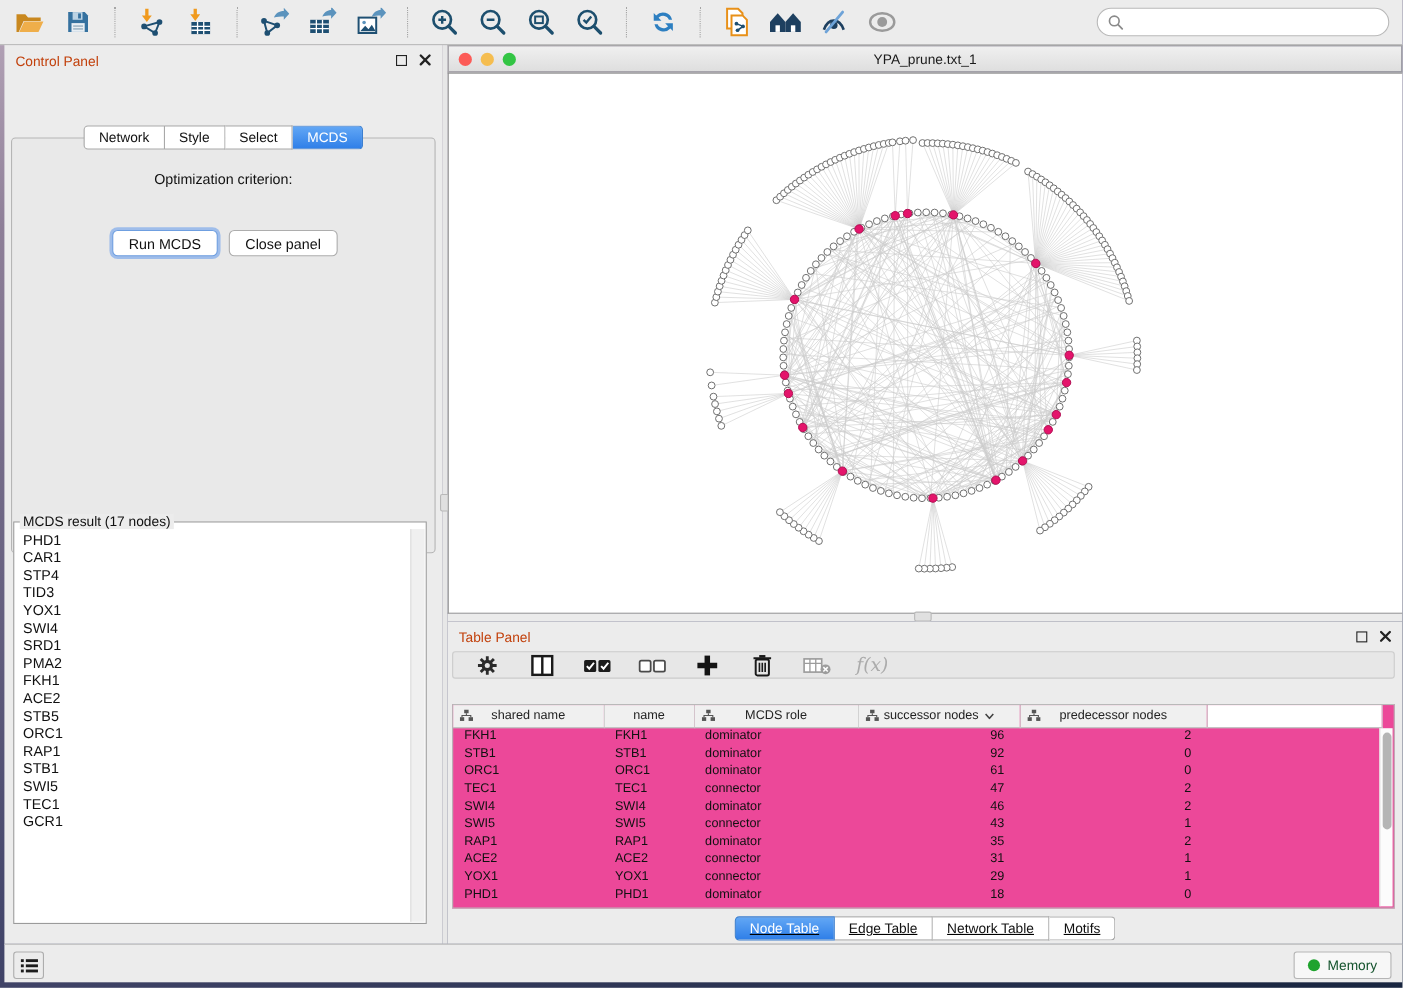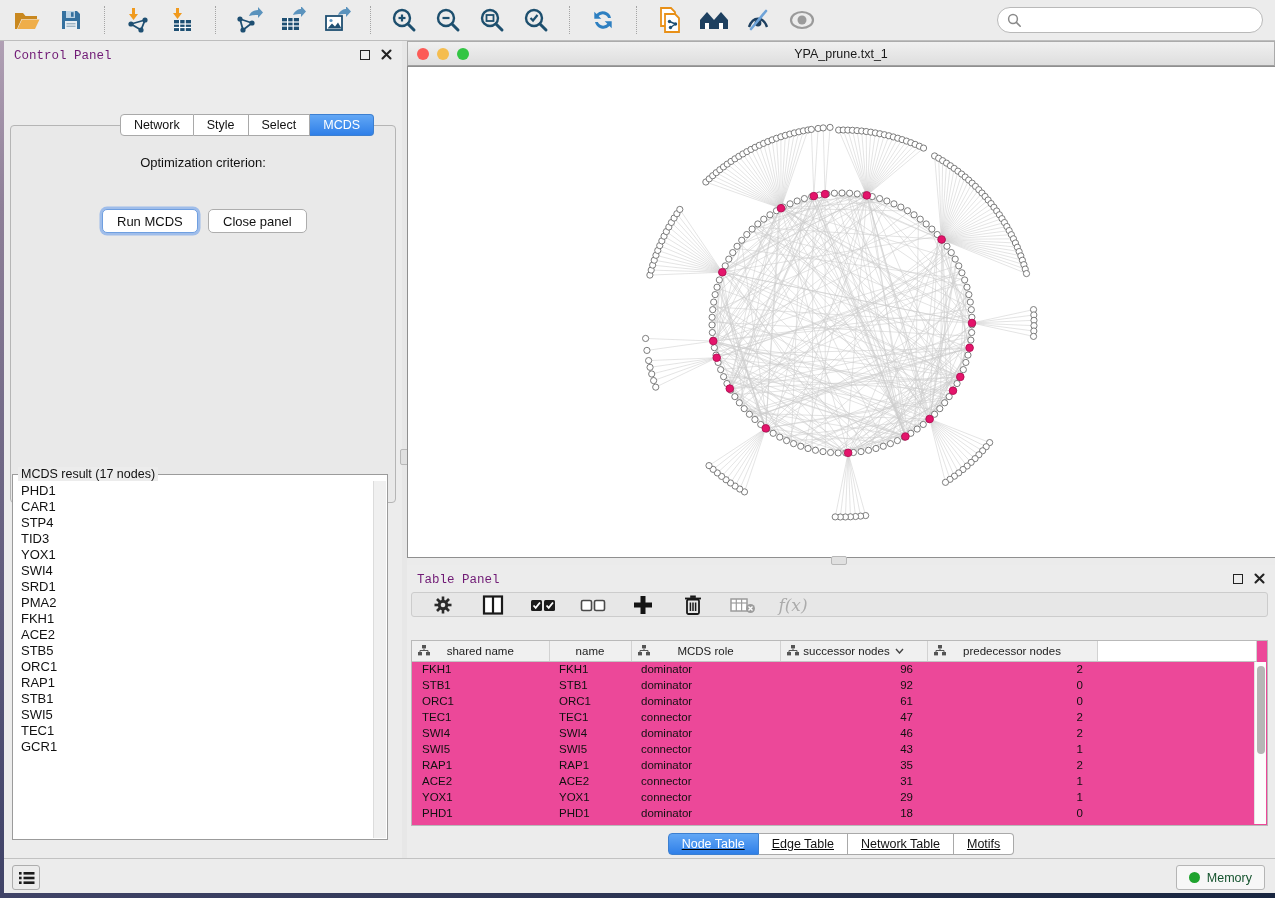--- a/index.html
+++ b/index.html
@@ -10,24 +10,24 @@
   
   .main-toolbar { left:0; top:0; width:1275px; height:41px; background:#ececec; border-bottom:1px solid #bdbdbd; display:flex; align-items:center; padding:0 12px; gap:14px; }
   .tbtn { background:none; border:none; width:30px; height:30px; display:flex; align-items:center; justify-content:center; cursor:pointer; flex:0 0 auto; }
   .tsep { width:1px; height:28px; border-left:1px dotted #a5a5a5; margin:0 4px; flex:0 0 auto; }
   .search-box { margin-left:auto; width:266px; height:26px; background:#fff; border:1px solid #b9b9b9; border-radius:13px; display:flex; align-items:center; padding:0 9px; gap:5px; }
   .search-box input { border:none; outline:none; flex:1; font-size:12px; background:transparent; font-family:"Liberation Sans",sans-serif; }
 
   
   .control-panel { left:4px; top:41px; width:398px; height:817px; background:#ececec; }
   .cp-title-row { position:absolute; left:0; top:0; width:100%; height:26px; }
-  .panel-title { position:absolute; left:10px; top:8px; font-size:12.5px; color:#701a75;font-family:Liberation Mono, monospace; }
+  .panel-title { position:absolute; left:10px; top:8px; font-size:12.5px; color:#c2410c; }
   .win-btns { position:absolute; right:10px; top:8px; display:flex; gap:11px; align-items:center; }
   .float-ico { width:10px; height:10px; border:1.5px solid #222; display:inline-block; }
-  .cp-tabs { position:absolute; left:0; top:73px; width:100%; display:flex; justify-content:center; z-index:3;margin-left:44px; }
+  .cp-tabs { position:absolute; left:0; top:73px; width:100%; display:flex; justify-content:center; z-index:3; }
   .tab { height:22px; line-height:20px; padding:0 13px; background:#fff; border:1px solid #a9a9a9; border-left:none; font-size:12.5px; color:#111; cursor:pointer; }
   .tab:first-child { border-left:1px solid #a9a9a9; border-radius:4px 0 0 4px; }
   .tab:last-child { border-radius:0 4px 4px 0; }
   .tab.active { background:linear-gradient(#62a7f5,#2f7fe8); border-color:#3c7fd0; color:#fff; }
   .cp-content { position:absolute; left:6px; right:6px; top:84px; height:378px; background:#e9e9e9; border:1px solid #b5b5b5; border-radius:4px; }
   .opt-label { position:absolute; left:0; top:29px; width:100%; text-align:center; font-size:13px; color:#111; }
   .dropdown { position:absolute; left:38px; right:38px; top:50px; height:23px; background:#fff; border:1px solid #adadad; border-radius:5px; display:flex; align-items:center; cursor:pointer; }
   .dropdown .dtext { flex:1; font-size:12.8px; padding-left:9px; color:#111; white-space:nowrap; overflow:hidden; }
   .stepper { width:19px; height:21px; border-radius:4px; background:linear-gradient(#6fb0f7,#3a86ee); margin-right:1px; display:flex; flex-direction:column; align-items:center; justify-content:center; gap:1px; }
   .stepper svg { display:block; }

